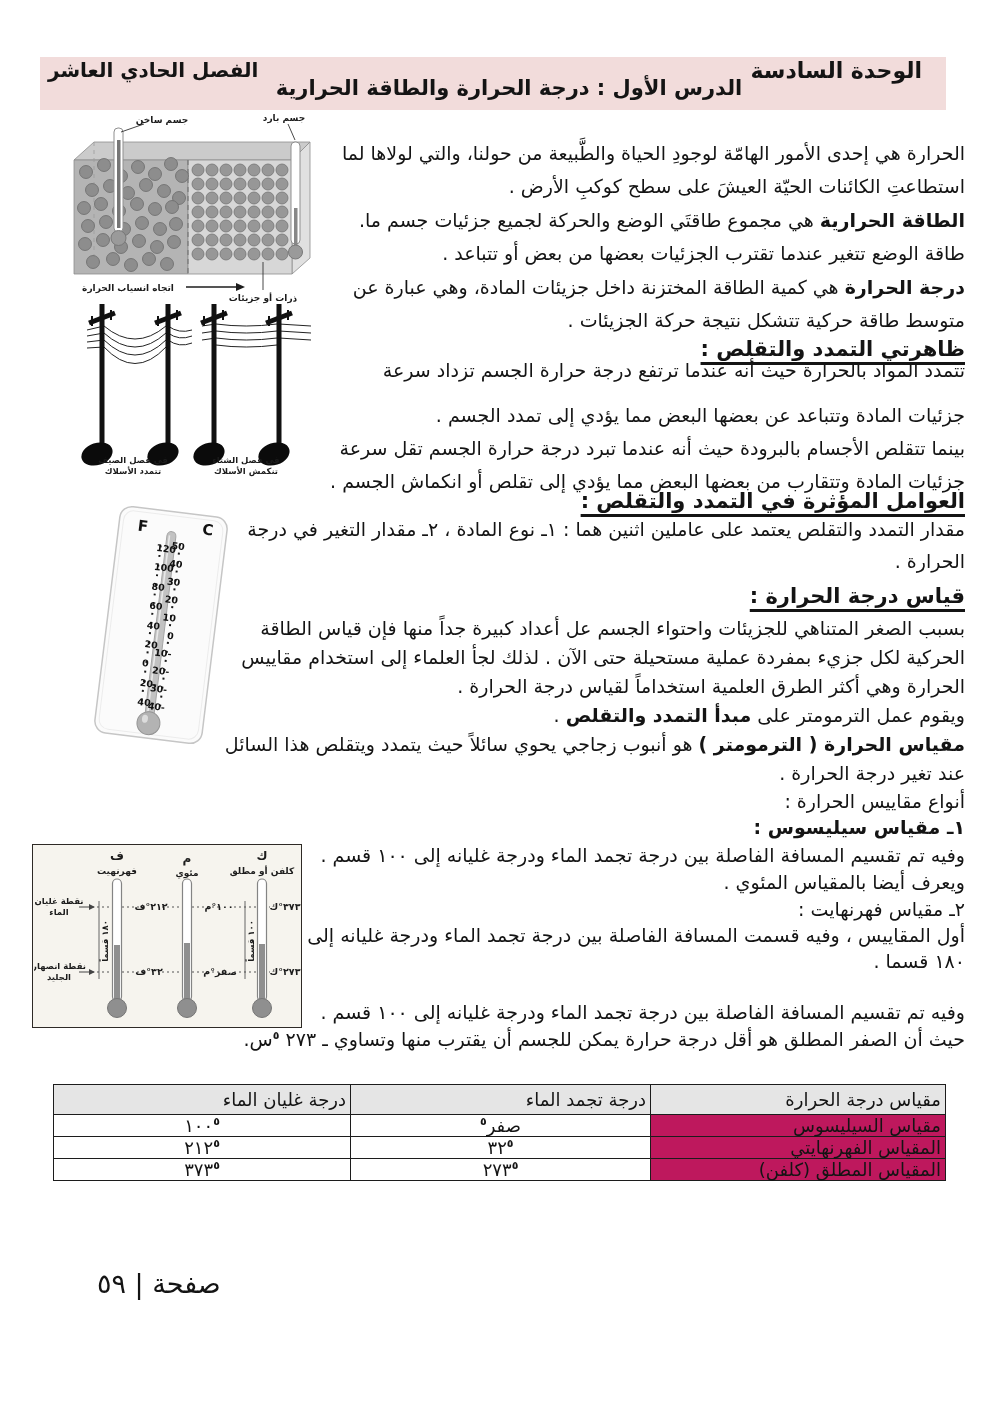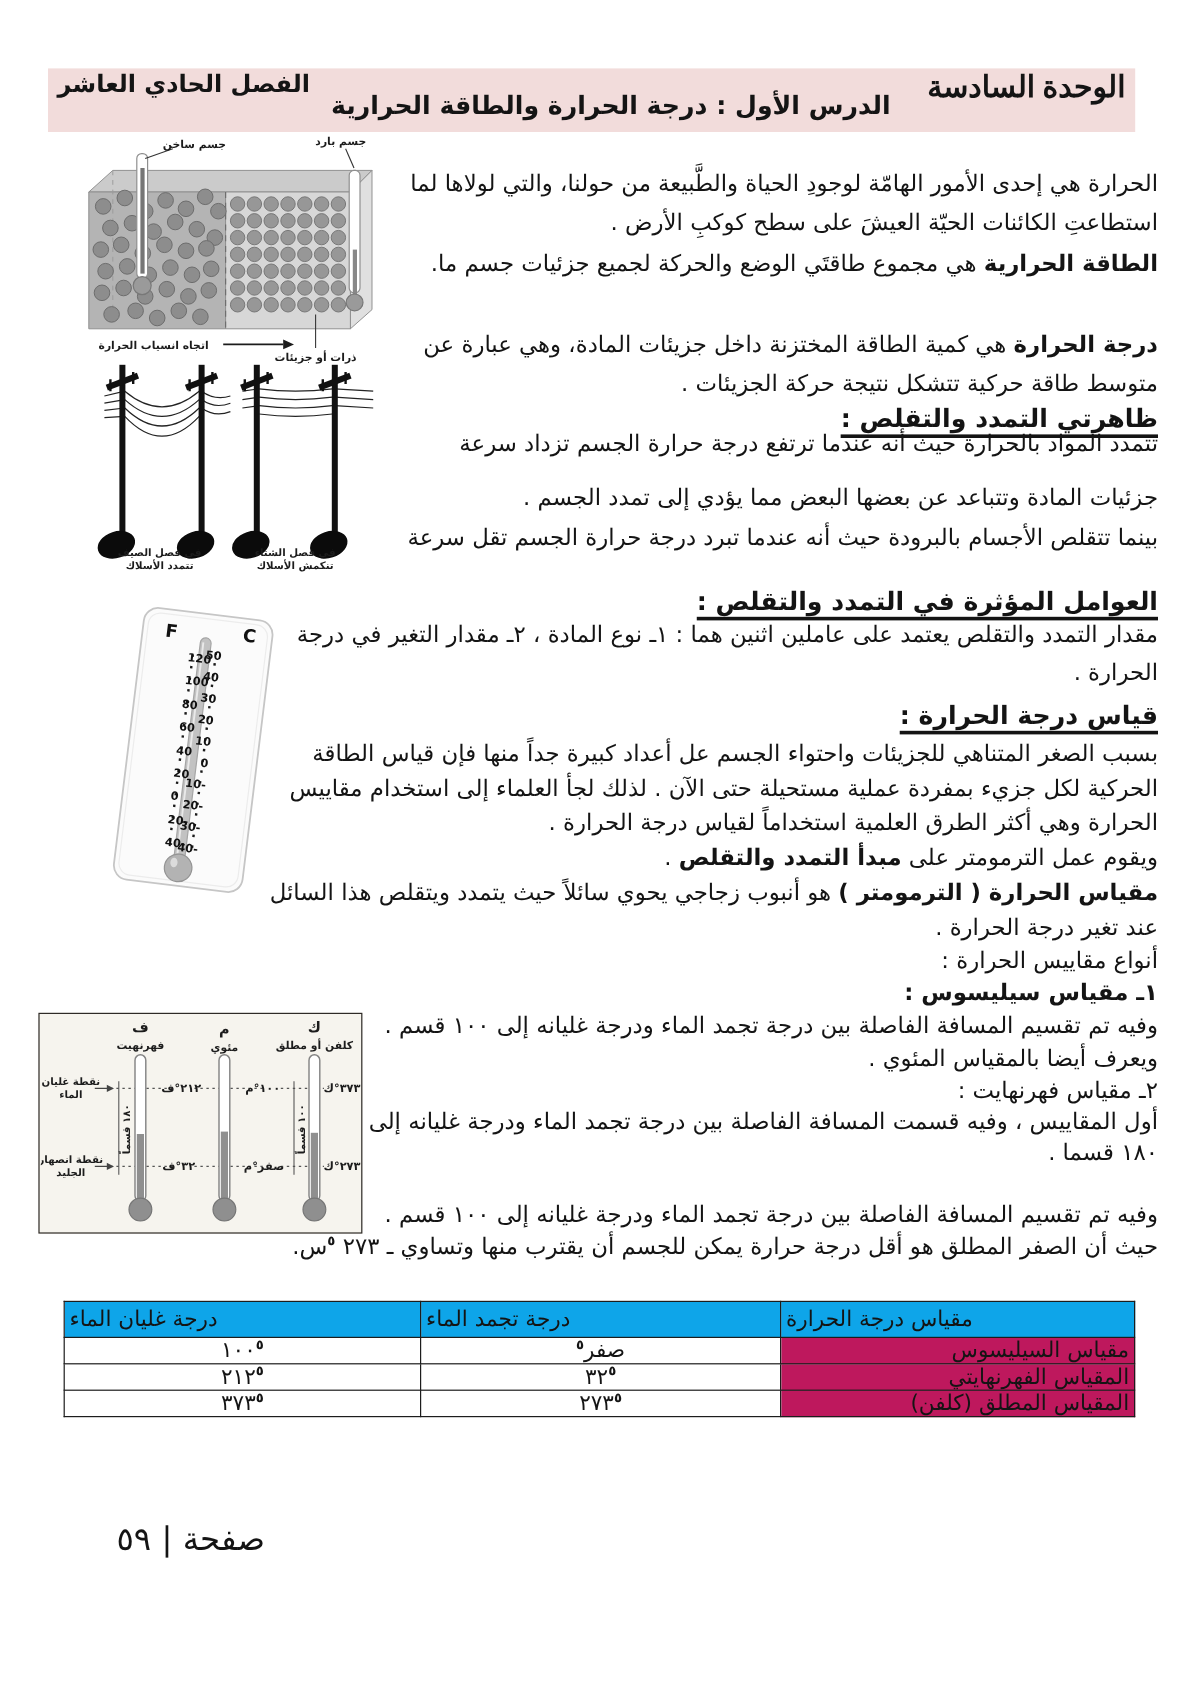--- a/index.html
+++ b/index.html
@@ -4,38 +4,38 @@
 <style>
   * { margin:0; padding:0; box-sizing:border-box; }
   html,body { background:#ffffff; }
   .page {
     position:relative; width:992px; height:1403px; background:#ffffff;
     font-family:"DejaVu Sans", sans-serif; color:#141414; direction:rtl;
     overflow:hidden; margin:0 auto;
   }
   
   .band { position:absolute; left:40px; top:57px; width:906px; height:53px; background:#f2dcdb; }
-  .band .unit   { position:absolute; right:8px;  top:1px;  font-size:25px; font-weight:bold; white-space:nowrap;font-family:Liberation Serif, serif; }
+  .band .unit   { position:absolute; right:24px;  top:1px;  font-size:22px; font-weight:bold; white-space:nowrap; }
   .band .chapter{ position:absolute; left:8px;   top:1px;  font-size:20px; font-weight:bold; white-space:nowrap; }
   .band .lesson { position:absolute; left:0; right:0; top:19px; text-align:center; font-size:21px; font-weight:bold; white-space:nowrap;padding-left:32px; }
   
   .line { position:absolute; right:27px; font-size:19px; line-height:27px; white-space:nowrap; }
   .b { font-weight:bold; }
   .u { text-decoration-thickness:2px; text-underline-offset:5px; }
   .heading { font-weight:bold; font-size:21px; text-decoration:underline; text-decoration-thickness:2.5px; text-underline-offset:6px; }
   sup.deg { font-size:11px; font-weight:bold; vertical-align:super; line-height:0; }
   
   .fig { position:absolute; }
   svg { font-family:"DejaVu Sans", sans-serif; display:block; }
   .fig3wrap { transform:rotate(7deg); transform-origin:50% 50%; }
   .fig4 { border:1.6px solid #2e2a26; background:#f6f4ee; }
   
   table.scales { position:absolute; left:53px; top:1084px; width:892px; border-collapse:collapse; table-layout:fixed; font-size:18px; }
   table.scales td, table.scales th { border:1.8px solid #1c1c1c; height:20px; padding:0 4px; font-weight:normal; vertical-align:middle; }
-  table.scales th { height:30px; background:#0ea5e9; text-align:left; }
+  table.scales th { height:30px; background:#e5e5e5; text-align:right; }
   td.scale-name { background:#be185d; text-align:right; padding-right:14px; }
   td.num { text-align:center; background:#ffffff; }
   
   .footer { position:absolute; left:97px; top:1268px; font-size:27px; white-space:nowrap; }
 </style>
 </head>
 <body>
 
 <div class="page">
 
@@ -322,27 +322,29 @@
           <polygon points="55,59 61,62 55,65" fill="#444" stroke="none"></polygon>
         <line x1="45" y1="127" x2="57" y2="127"></line>
           <polygon points="55,124 61,127 55,130" fill="#444" stroke="none"></polygon>
       </g>
     </svg>
   </div>
 
   <div class="line" style="top:140px">الحرارة هي إحدى الأمور الهامّة لوجودِ الحياة والطَّبيعة من حولنا، والتي لولاها لما</div>
   <div class="line" style="top:173px">استطاعتِ الكائنات الحيّة العيشَ على سطح كوكبِ الأرض .</div>
   <div class="line" style="top:207px"><span class="b">الطاقة الحرارية</span><span> هي  مجموع طاقتَي الوضع والحركة لجميع جزئيات جسم ما.</span></div>
+  <div class="line" style="top:240px">طاقة الوضع تتغير  عندما تقترب الجزئيات بعضها من بعض أو تتباعد .</div>
   <div class="line" style="top:274px"><span class="b">درجة الحرارة</span><span> هي كمية الطاقة المختزنة داخل جزيئات المادة، وهي عبارة عن</span></div>
   <div class="line" style="top:307px">متوسط طاقة حركية تتشكل نتيجة حركة الجزيئات .</div>
 
   <div class="line heading" style="top:336px">ظاهرتي التمدد والتقلص :</div>
   <div class="line" style="top:357px">تتمدد المواد بالحرارة حيث أنه عندما ترتفع درجة حرارة الجسم تزداد سرعة</div>
   <div class="line" style="top:402px">جزئيات المادة وتتباعد عن بعضها البعض مما يؤدي إلى تمدد الجسم .</div>
   <div class="line" style="top:435px">بينما تتقلص الأجسام بالبرودة حيث أنه عندما تبرد درجة حرارة الجسم تقل سرعة</div>
+  <div class="line" style="top:468px">جزئيات المادة وتتقارب من بعضها البعض مما يؤدي إلى تقلص أو انكماش الجسم .</div>
 
   <div class="line heading" style="top:488px">العوامل المؤثرة في التمدد والتقلص :</div>
   <div class="line" style="top:516px">مقدار التمدد والتقلص يعتمد على عاملين اثنين هما : ١ـ نوع المادة ، ٢ـ مقدار التغير في درجة</div>
   <div class="line" style="top:548px">الحرارة .</div>
 
   <div class="line heading" style="top:583px">قياس درجة الحرارة :</div>
   <div class="line" style="top:615px">بسبب الصغر المتناهي للجزيئات واحتواء الجسم عل أعداد كبيرة جداً منها فإن قياس الطاقة</div>
   <div class="line" style="top:644px">الحركية لكل جزيء بمفردة عملية مستحيلة حتى الآن . لذلك لجأ العلماء إلى استخدام مقاييس</div>
   <div class="line" style="top:673px">الحرارة وهي أكثر الطرق العلمية استخداماً لقياس درجة الحرارة .</div>
   <div class="line" style="top:702px"><span>ويقوم عمل الترمومتر  على </span><span class="b u">مبدأ التمدد والتقلص</span><span> .</span></div>

